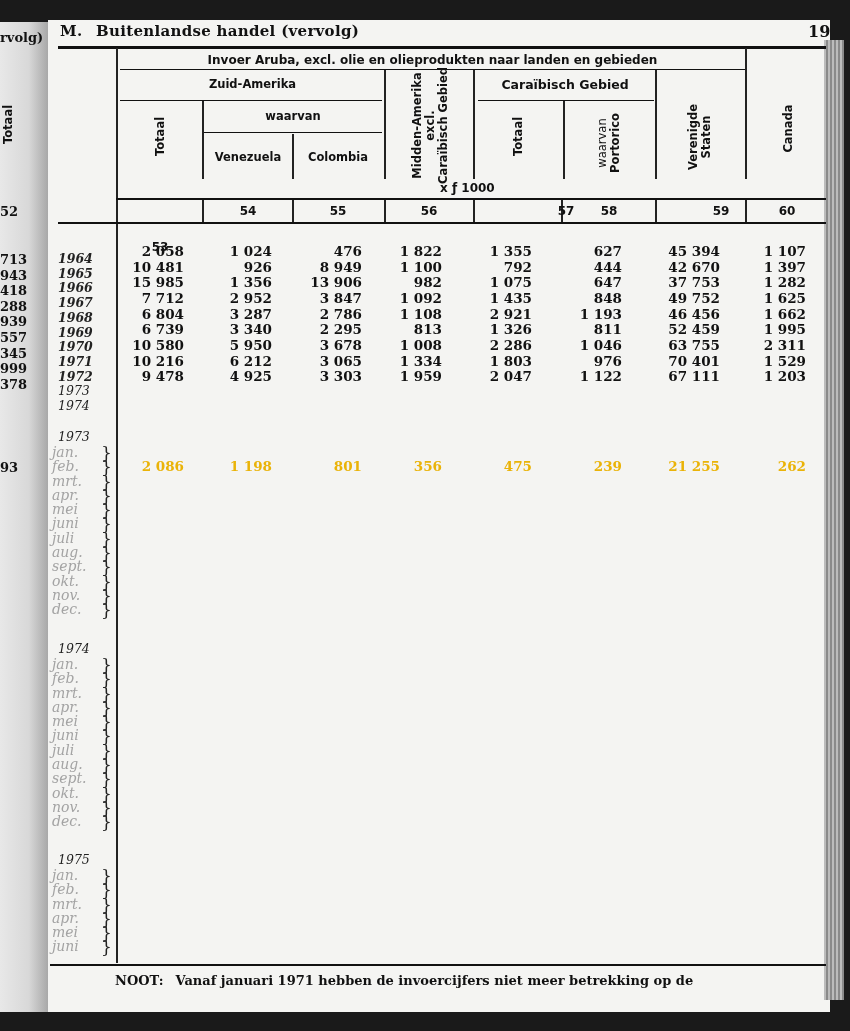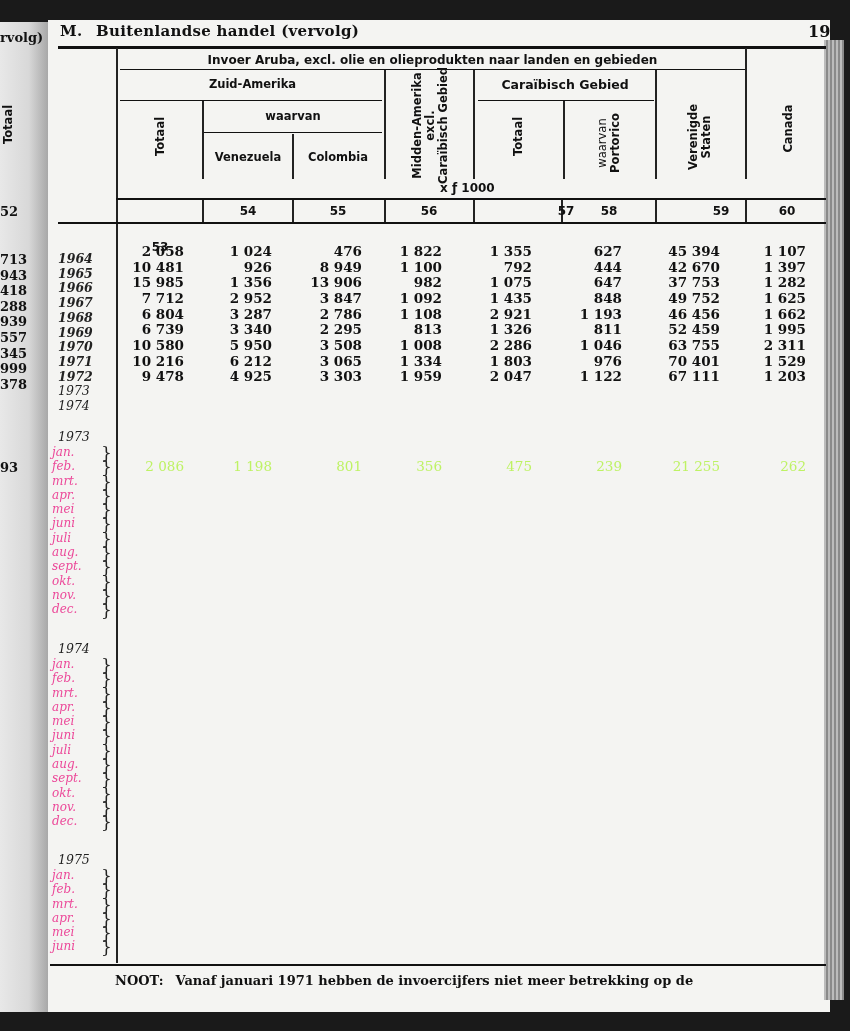--- a/index.html
+++ b/index.html
@@ -10,24 +10,24 @@
   .lp-text { position:absolute; font-family:"DejaVu Serif", serif; font-weight:bold; font-size:13px; color:#111; }
   .lp-col { position:absolute; left:0; top:252px; font-family:"DejaVu Serif", serif; font-weight:bold; font-size:13px; line-height:15.6px; color:#111; }
   .header-title { position:absolute; left:60px; top:22px; font-family:"DejaVu Serif", serif; font-weight:bold; font-size:15px; color:#111; letter-spacing:0.3px; }
   .page-num { position:absolute; left:808px; top:22px; font-family:"DejaVu Serif", serif; font-weight:bold; font-size:16px; color:#111; }
   .rule { position:absolute; background:#111; }
   .vrule { position:absolute; background:#222; width:1.5px; }
   .hdr { position:absolute; font-family:"DejaVu Sans", sans-serif; font-weight:bold; font-size:11.5px; color:#111; text-align:center; }
   .rot { position:absolute; font-family:"DejaVu Sans", sans-serif; font-weight:bold; font-size:11.5px; color:#111; transform:rotate(-90deg); transform-origin:center center; white-space:nowrap; text-align:center; line-height:13px; }
   .colnum { position:absolute; top:204px; font-family:"DejaVu Sans", sans-serif; font-weight:bold; font-size:12px; color:#111; text-align:center; }
   .years { position:absolute; left:58px; font-family:"DejaVu Serif", serif; font-style:italic; font-weight:bold; font-size:12.5px; line-height:14.7px; color:#222; }
-  .months { position:absolute; left:52px; font-family:"DejaVu Serif", serif; font-style:italic; font-size:12px; line-height:14.3px; color:#ec4899; }
+  .months { position:absolute; left:52px; font-family:"DejaVu Serif", serif; font-style:italic; font-size:14px; line-height:14.3px; color:#a3a3a3; }
   .brace { position:absolute; font-family:"DejaVu Serif", serif; font-size:17px; color:#222; line-height:14.3px; }
   .num-col { position:absolute; top:244px; font-family:"DejaVu Serif", serif; font-weight:bold; font-size:13.5px; line-height:15.65px; color:#111; text-align:right; }
-  .q-val { position:absolute; top:458px; font-family:"DejaVu Serif", serif; font-weight:normal; font-size:13.5px; color:#bef264; text-align:right; }
+  .q-val { position:absolute; top:458px; font-family:"DejaVu Serif", serif; font-weight:bold; font-size:13.5px; color:#eab308; text-align:right; }
   .note { position:absolute; left:115px; top:973px; font-family:"DejaVu Serif", serif; font-weight:bold; font-size:13px; line-height:16px; color:#111; }
   .note-label { display:inline-block; width:56px; }
   .note-line2 { padding-left:64px; display:block; }
 </style>
 </head>
 <body>
 
 <div class="left-page"></div>
 <div class="lp-text" style="left:0;top:30px;">rvolg)</div>
 <div class="rot" style="left:-12px;top:118px;width:40px;">Totaal</div>
@@ -155,21 +155,21 @@
     <div>6 212</div>
     <div>4 925</div>
 </div>
 <div class="num-col" style="left:300px;width:62px;">
   <div>476</div>
     <div>8 949</div>
     <div>13 906</div>
     <div>3 847</div>
     <div>2 786</div>
     <div>2 295</div>
-    <div>3 508</div>
+    <div>3 678</div>
     <div>3 065</div>
     <div>3 303</div>
 </div>
 <div class="num-col" style="left:386px;width:56px;">
   <div>1 822</div>
     <div>1 100</div>
     <div>982</div>
     <div>1 092</div>
     <div>1 108</div>
     <div>813</div>

